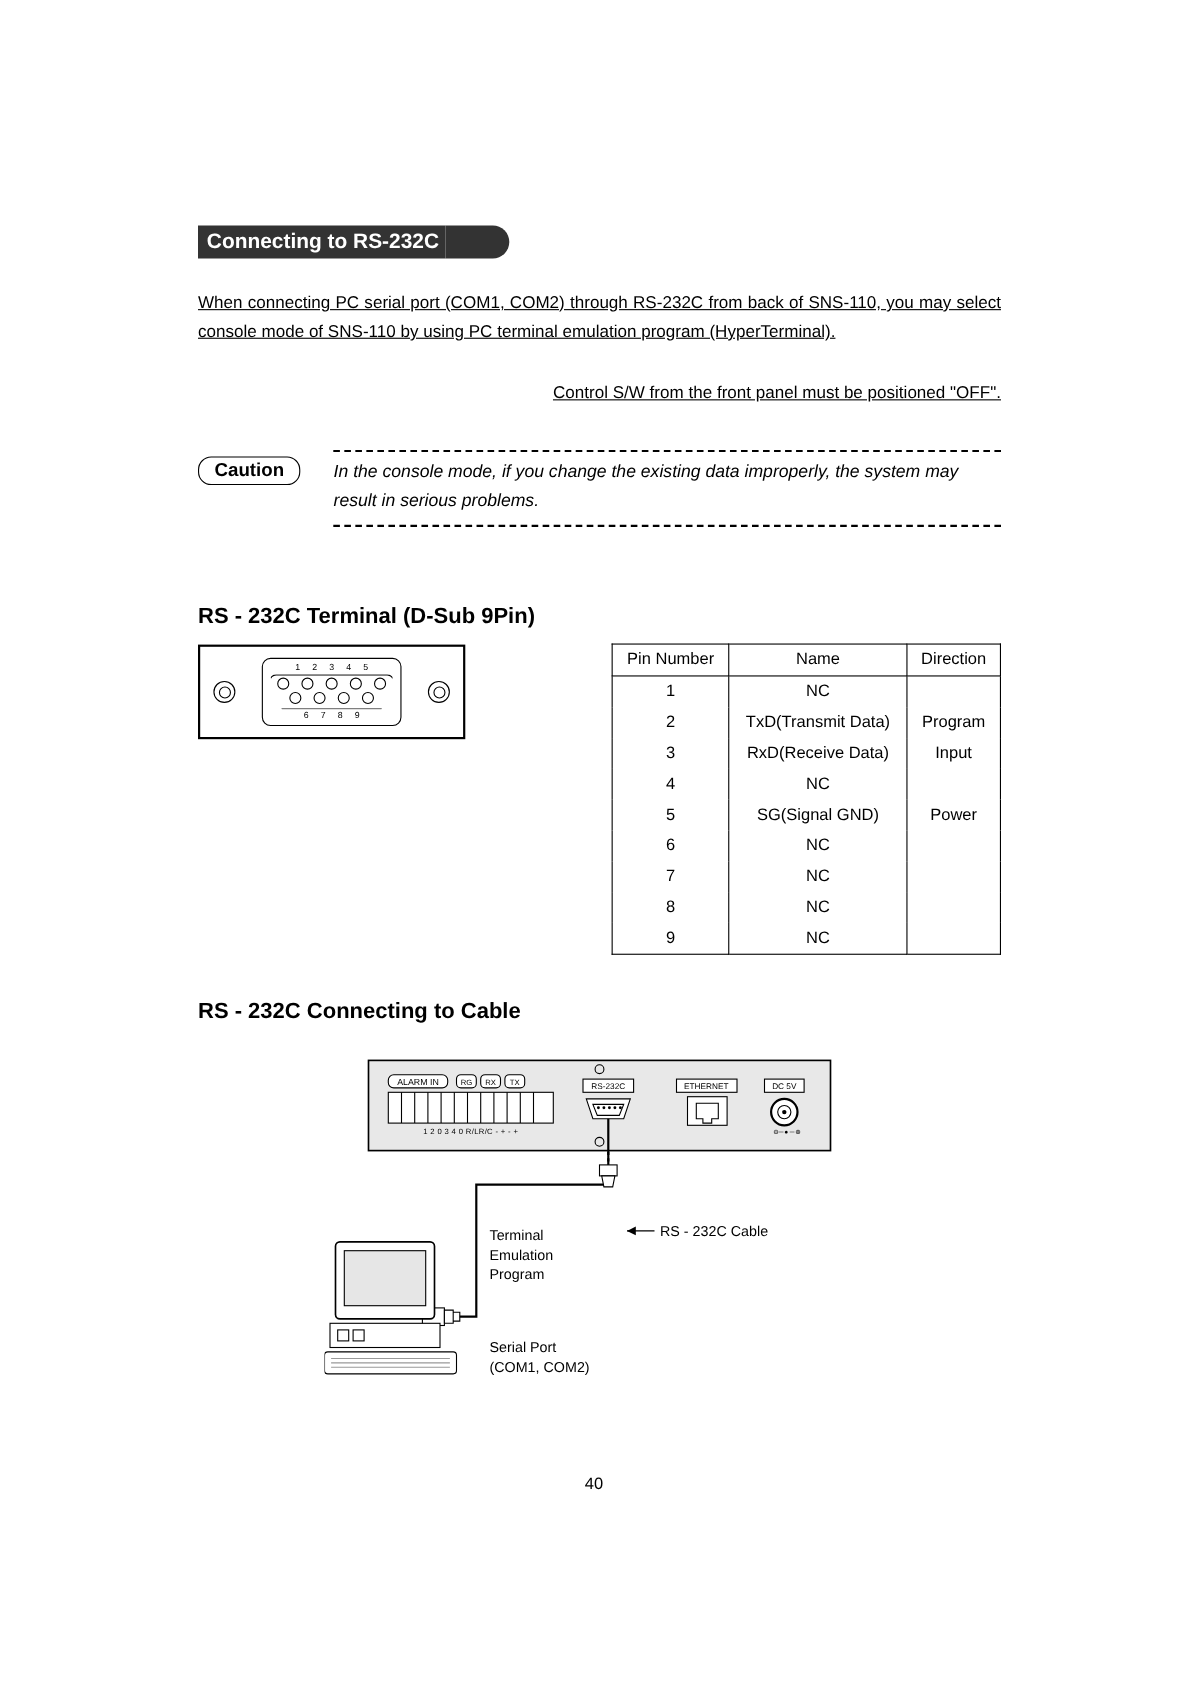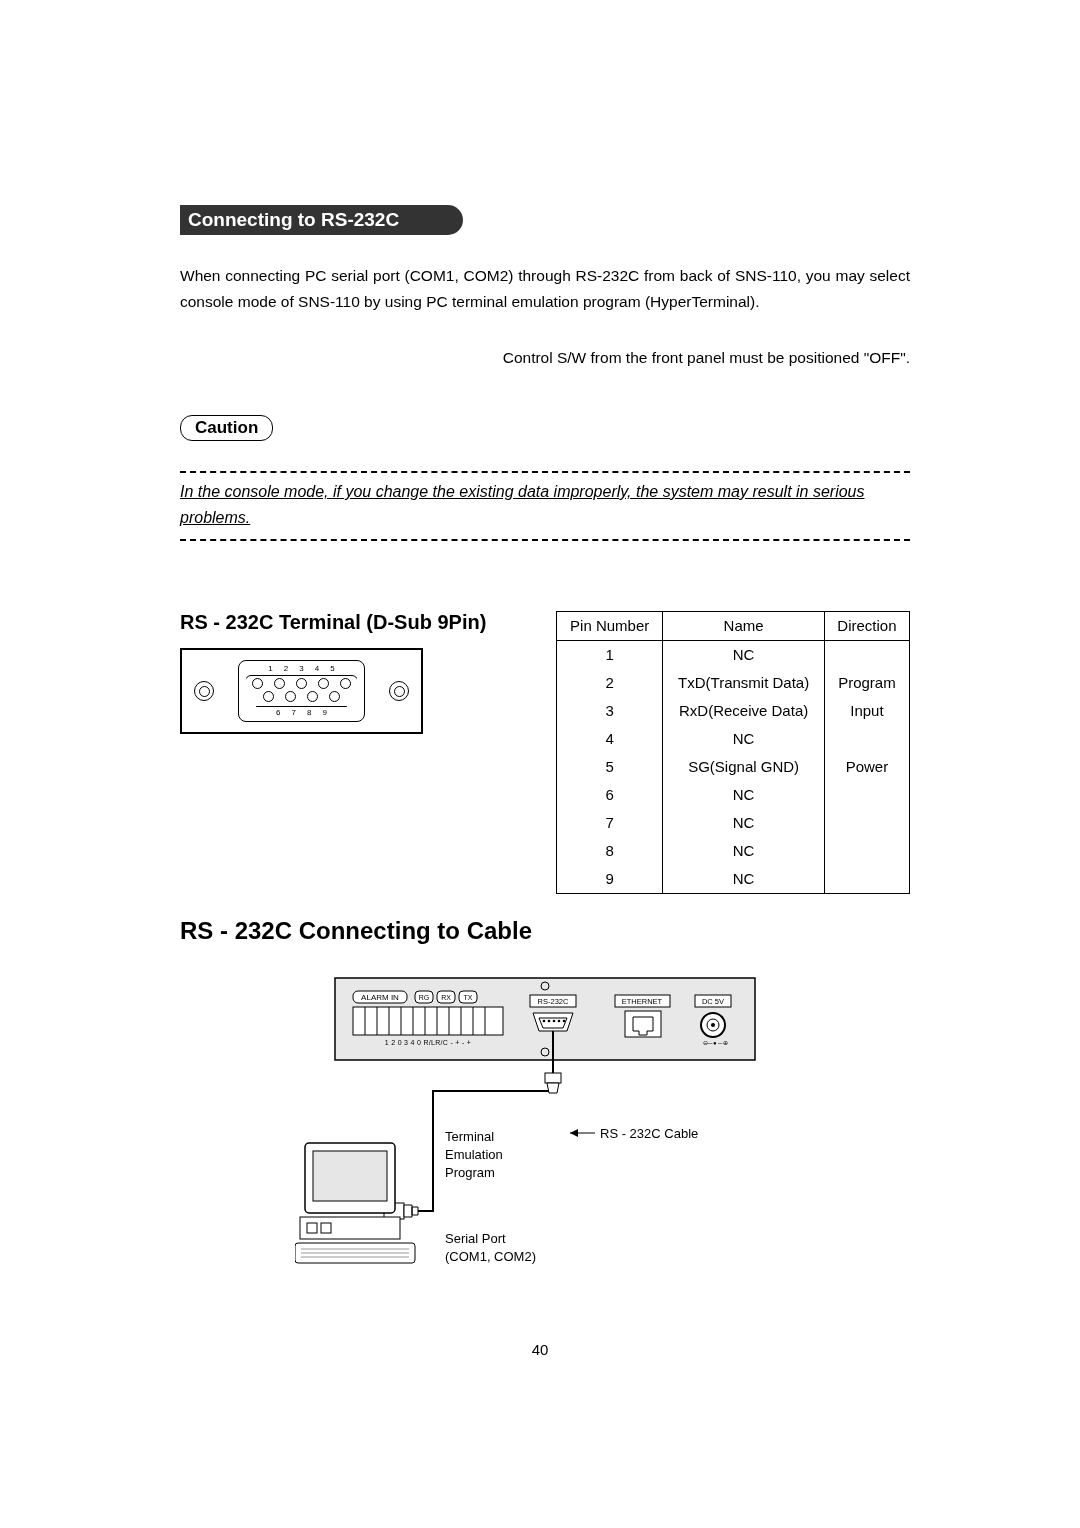--- a/index.html
+++ b/index.html
@@ -31,64 +31,64 @@
   .heading-bar .tail{
     width:58px;
     background:#333;
     border-top-right-radius:15px;
     border-bottom-right-radius:15px;
   }
   .body-text{
     font-size:15.5px;
     line-height:26px;
     text-align:justify;
+    text-decoration:underline;
   }
   .gap-30{height:30px;}
   .caution-row{
     display:flex;
     align-items:flex-start;
     gap:30px;
     margin-top:38px;
-    flex-direction:column;
   }
   .caution-badge{
     border:1.5px solid #000;
     border-radius:12px;
     padding:2px 14px;
     font-weight:bold;
     font-size:17px;
     white-space:nowrap;
     margin-top:6px;
   }
   .caution-content{
     flex:1;
     position:relative;
     border-top:2px dashed #000;
     border-bottom:2px dashed #000;
     padding:6px 0 8px 0;
     font-style:italic;
     font-size:16px;
     line-height:26px;
-    text-decoration:underline;
   }
   .section-title{
     font-size:20px;
     font-weight:bold;
   }
   .two-col{
     display:flex;
     align-items:flex-start;
     gap:56px;
     margin-top:70px;
   }
   .two-col .left{
     width:320px;
   }
   .two-col .right{
     flex:1;
+    margin-top:36px;
   }
   .dsub-box{
     border:2px solid #000;
     padding:10px 12px;
     display:flex;
     align-items:center;
     justify-content:space-between;
     width:215px;
     margin-top:14px;
   }
@@ -128,21 +128,21 @@
   }
   table.pinout tr.hdr th{
     border-top:1px solid #000;
     border-bottom:1px solid #000;
     font-weight:normal;
   }
   table.pinout tr:last-child td{
     border-bottom:1px solid #000;
   }
   .cable-title{
-    font-size:24px;font-weight:bold;margin-top:23px;
+    font-size:20px;font-weight:bold;margin-top:40px;
   }
   .diagram-wrap{
     display:flex;justify-content:center;margin-top:28px;
   }
   .page-num{
     position:absolute;
     bottom:170px;
     left:0;right:0;
     text-align:center;
     font-size:15px;

